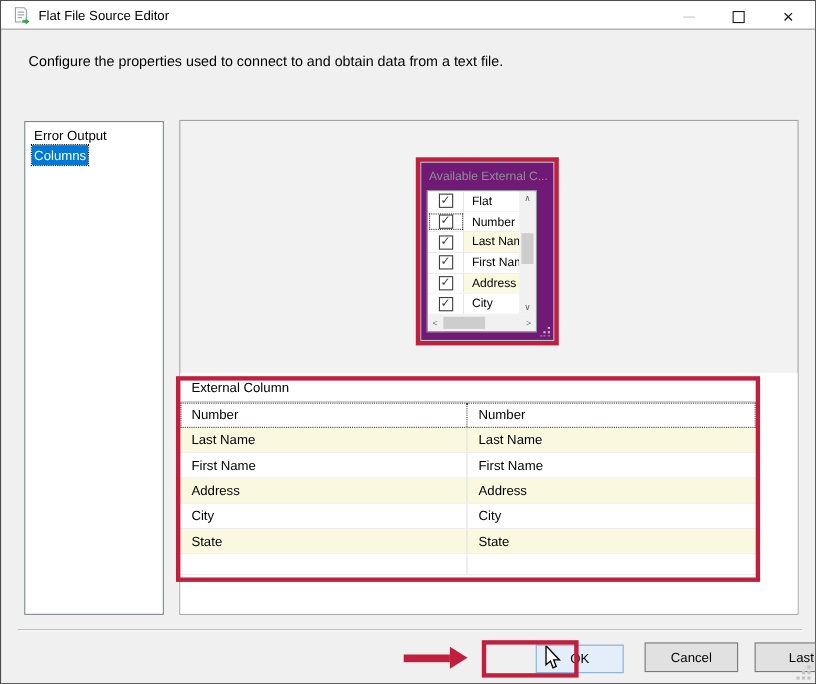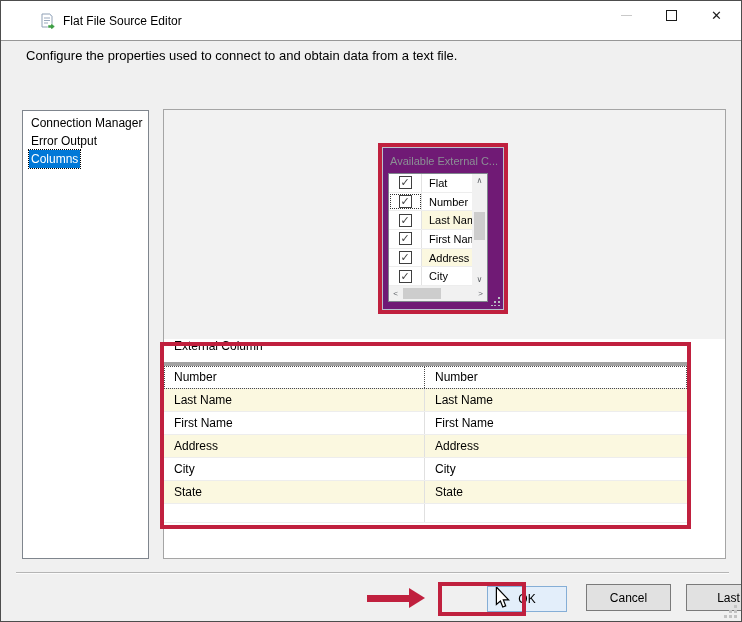--- a/index.html
+++ b/index.html
@@ -3,22 +3,22 @@
 <meta charset="utf-8">
 <style>
   * { margin:0; padding:0; box-sizing:border-box; }
   html,body { background:#d8d8d8; }
   body { font-family:"Liberation Sans", sans-serif; }
   .window {
     position:relative; width:742px; height:622px;
     background:#f0f0f0; border:1px solid #4d4d4d; overflow:hidden;
   }
   
-  .titlebar { position:absolute; left:0; top:0; width:100%; height:40px;
-    background:#ffffff; border-bottom:1px solid #979797; display:flex; align-items:center;padding-left:28px; }
+  .titlebar { position:absolute; left:0; top:0; width:100%; height:26px;
+    background:#ffffff; border-bottom:1px solid #979797; display:flex; align-items:center; }
   .app-icon { margin-left:10px; width:16px; height:16px; }
   .title-text { margin-left:8px; font-size:12px; color:#000; }
   .winctrls { position:absolute; right:2px; top:0; height:29px; display:flex; }
   .winbtn { width:45px; height:29px; display:flex; align-items:center; justify-content:center; font-size:13px; color:#1a1a1a; }
   .min-glyph { width:11px; height:0; border-top:1px solid #c9c9c9; }
   .max-glyph { width:11px; height:11px; border:1px solid #1a1a1a; background:transparent; }
   
   .desc { position:absolute; left:25px; top:47px; font-size:13px; color:#000;text-align:center; }
   
   .sidebar { position:absolute; left:21px; top:109px; width:127px; height:449px;
@@ -51,21 +51,21 @@
   .hscroll { position:absolute; left:0; bottom:0; width:98px; height:15px; background:#f1f1f1; display:flex; align-items:center; }
   .sb-arrow { color:#5f6368; font-size:8px; display:flex; align-items:center; justify-content:center; }
   .vscroll .sb-arrow { width:15px; height:13px; }
   .hscroll .sb-arrow { width:13px; height:15px; }
   .v-thumb { position:absolute; left:2px; top:38px; width:11px; height:28px; background:#cdcdcd; }
   .h-thumb { position:absolute; left:14px; top:2px; width:38px; height:11px; background:#cdcdcd; }
   .hscroll .sb-right { position:absolute; right:0; top:0; }
   .panel-grip { position:absolute; right:3px; bottom:3px; }
   
   .map-table { position:absolute; left:163px; top:338px; width:523px; z-index:2; background:#fff; }
-  .map-header { display:flex; height:27px; border-bottom:4px solid #a3a3a3;flex-direction:column; }
+  .map-header { display:flex; height:27px; border-bottom:1px solid #a3a3a3; }
   .map-header .hcell { font-size:12px; color:#000; display:flex; align-items:center; padding-left:10px; }
   .hcell.c1, .mcell.c1 { width:260px; }
   .hcell.c2, .mcell.c2 { flex:1; border-left:1px solid #e0e0e0; }
   .map-row { display:flex; height:23px; border-bottom:1px solid #ededed; background:#fff; }
   .map-row.yellow { background:#fbf8e0; }
   .map-row.focused { outline:1px dotted #4a4a4a; outline-offset:-1px; }
   .map-row.focused .mcell.c2 { border-left:1px dotted #4a4a4a; }
   .mcell { font-size:12px; color:#000; display:flex; align-items:center; padding-left:10px; }
   .map-empty { height:19px; background:#fff; }
   .table-red { position:absolute; left:159px; top:341px; width:531px; height:187px;
@@ -109,21 +109,20 @@
         </div>
       <div class="winbtn">
           <span>✕</span>
         </div>
     </div>
   </div>
 
   <div class="desc">Configure the properties used to connect to and obtain data from a text file.</div>
 
   <div class="sidebar">
-    <div class="side-item"><span>Connection Manager</span></div>
     <div class="side-item"><span>Error Output</span></div>
     <div class="side-item selected"><span>Columns</span></div>
   </div>
 
   <div class="groupbox"></div>
   <div class="table-surface"></div>
 
   <div class="avail-panel">
     <div class="avail-title">Available External C...</div>
     <div class="avail-list">

